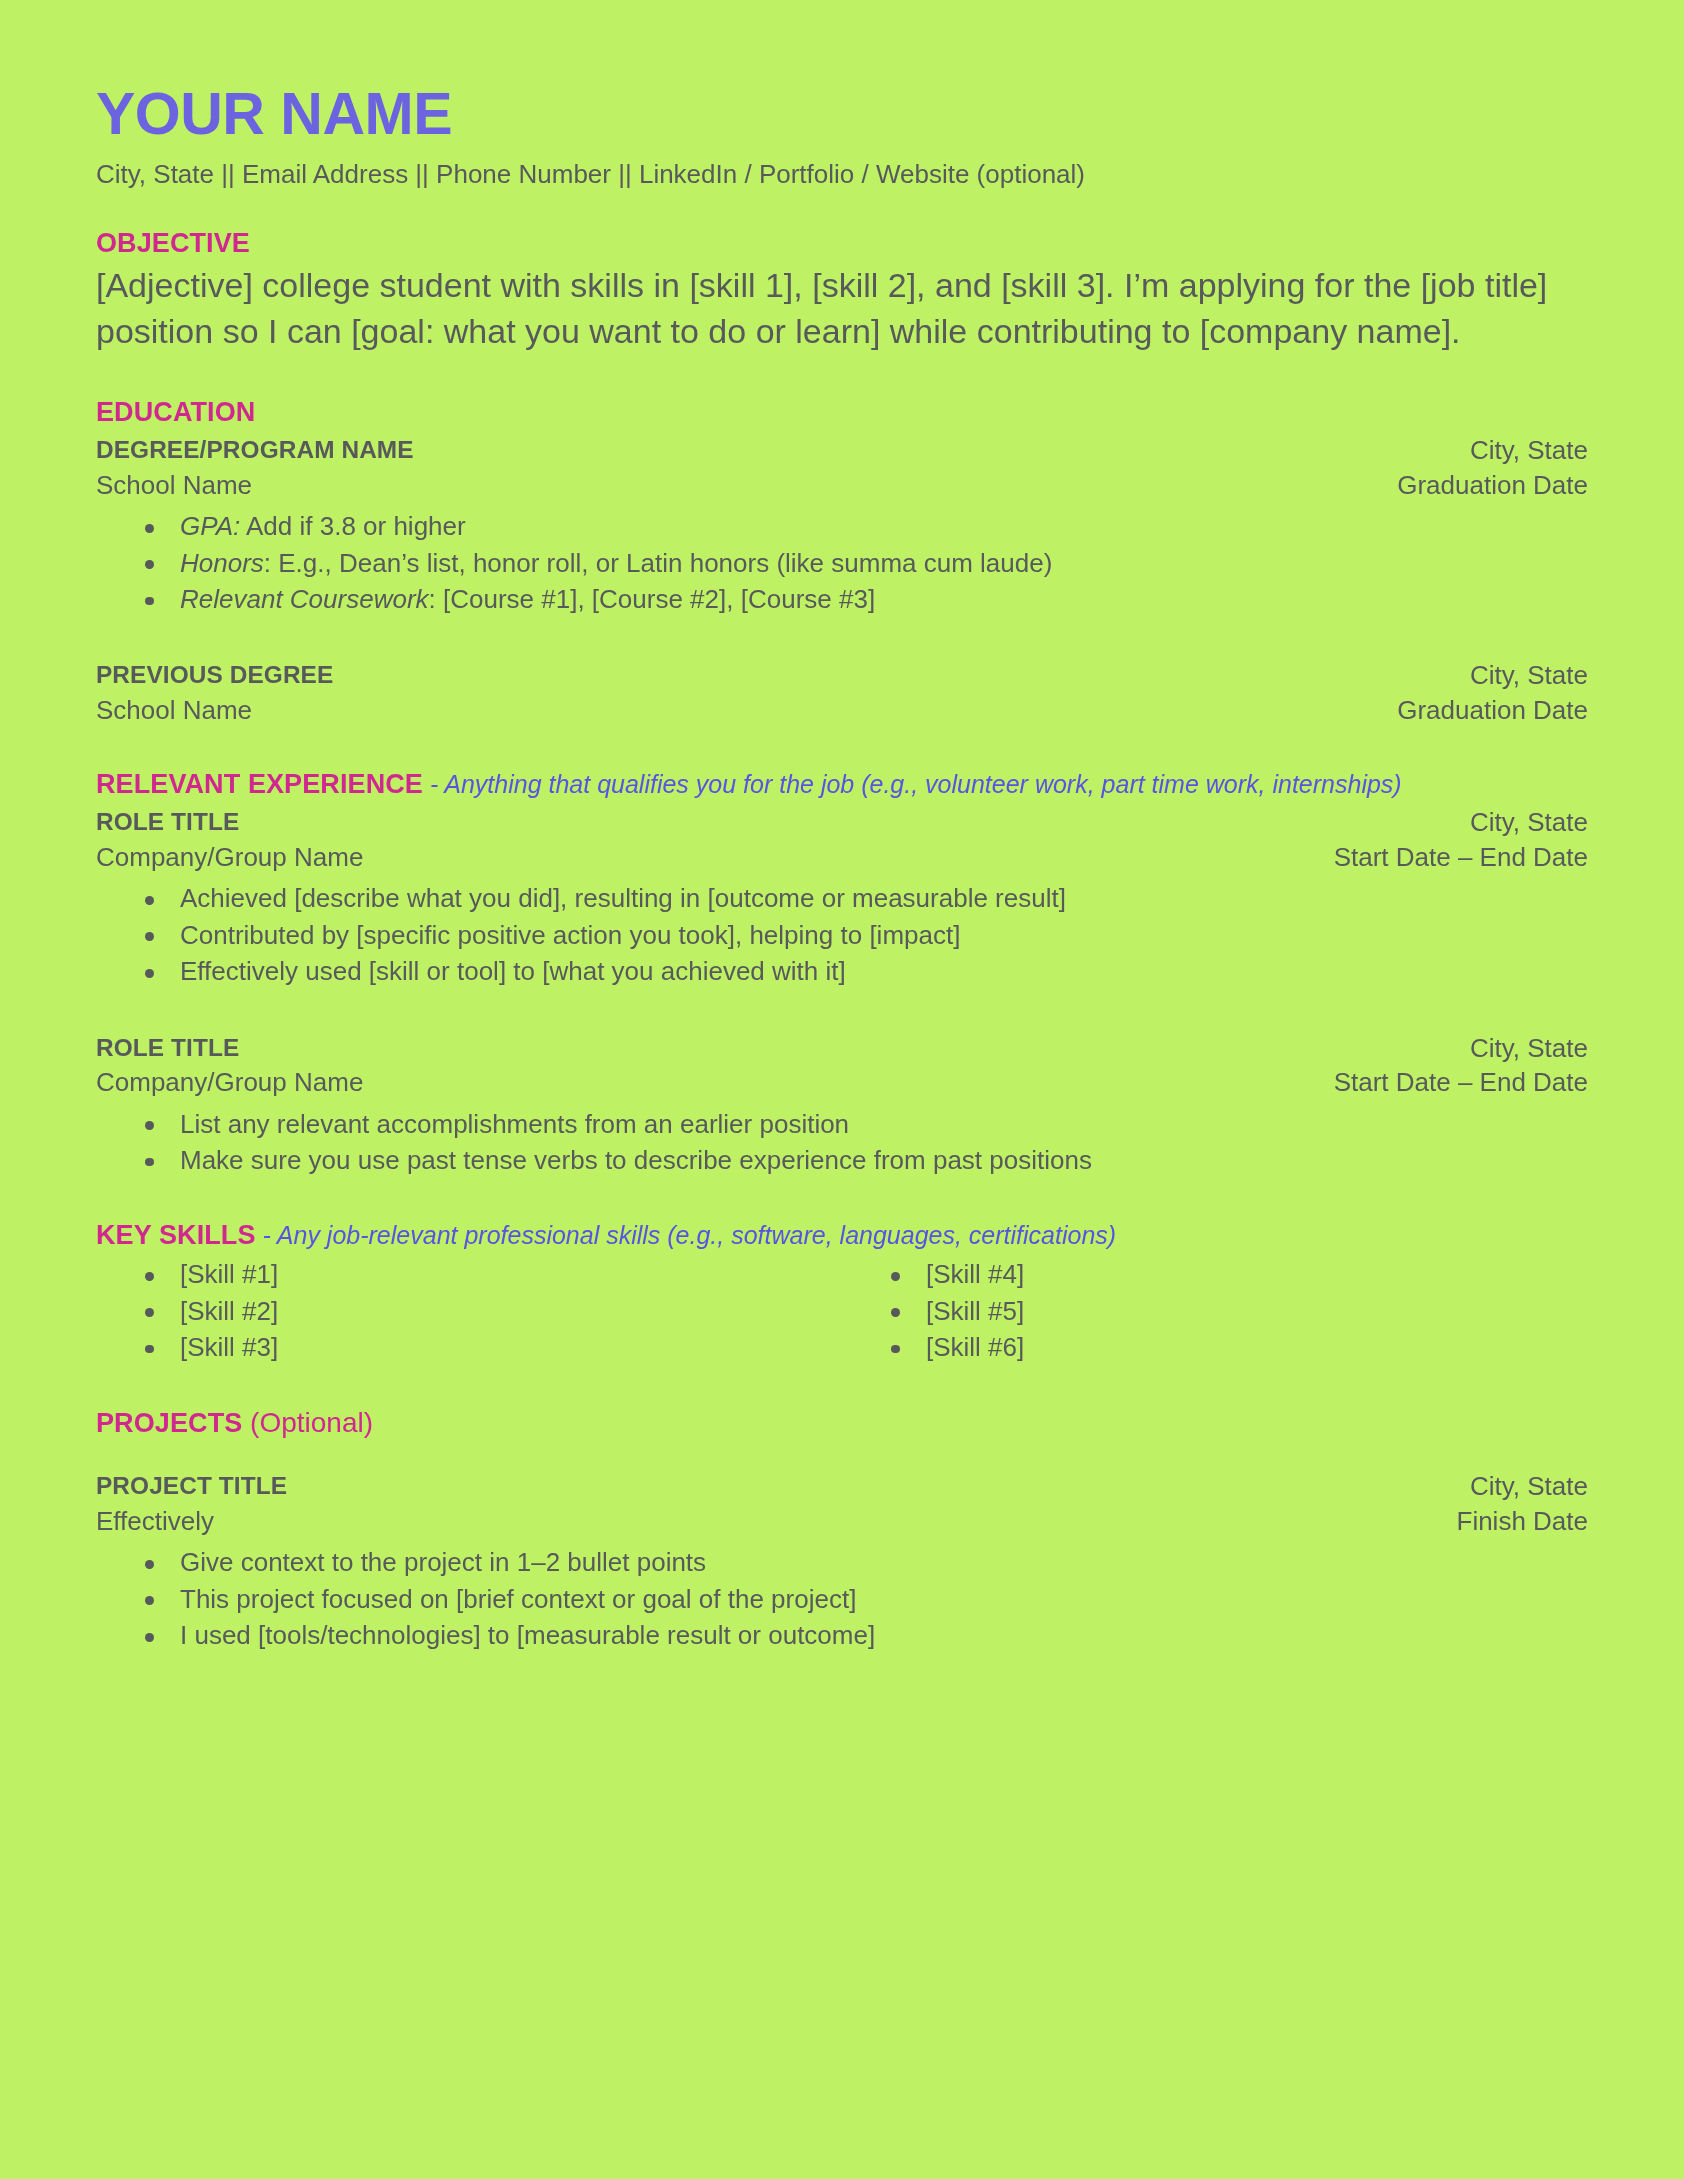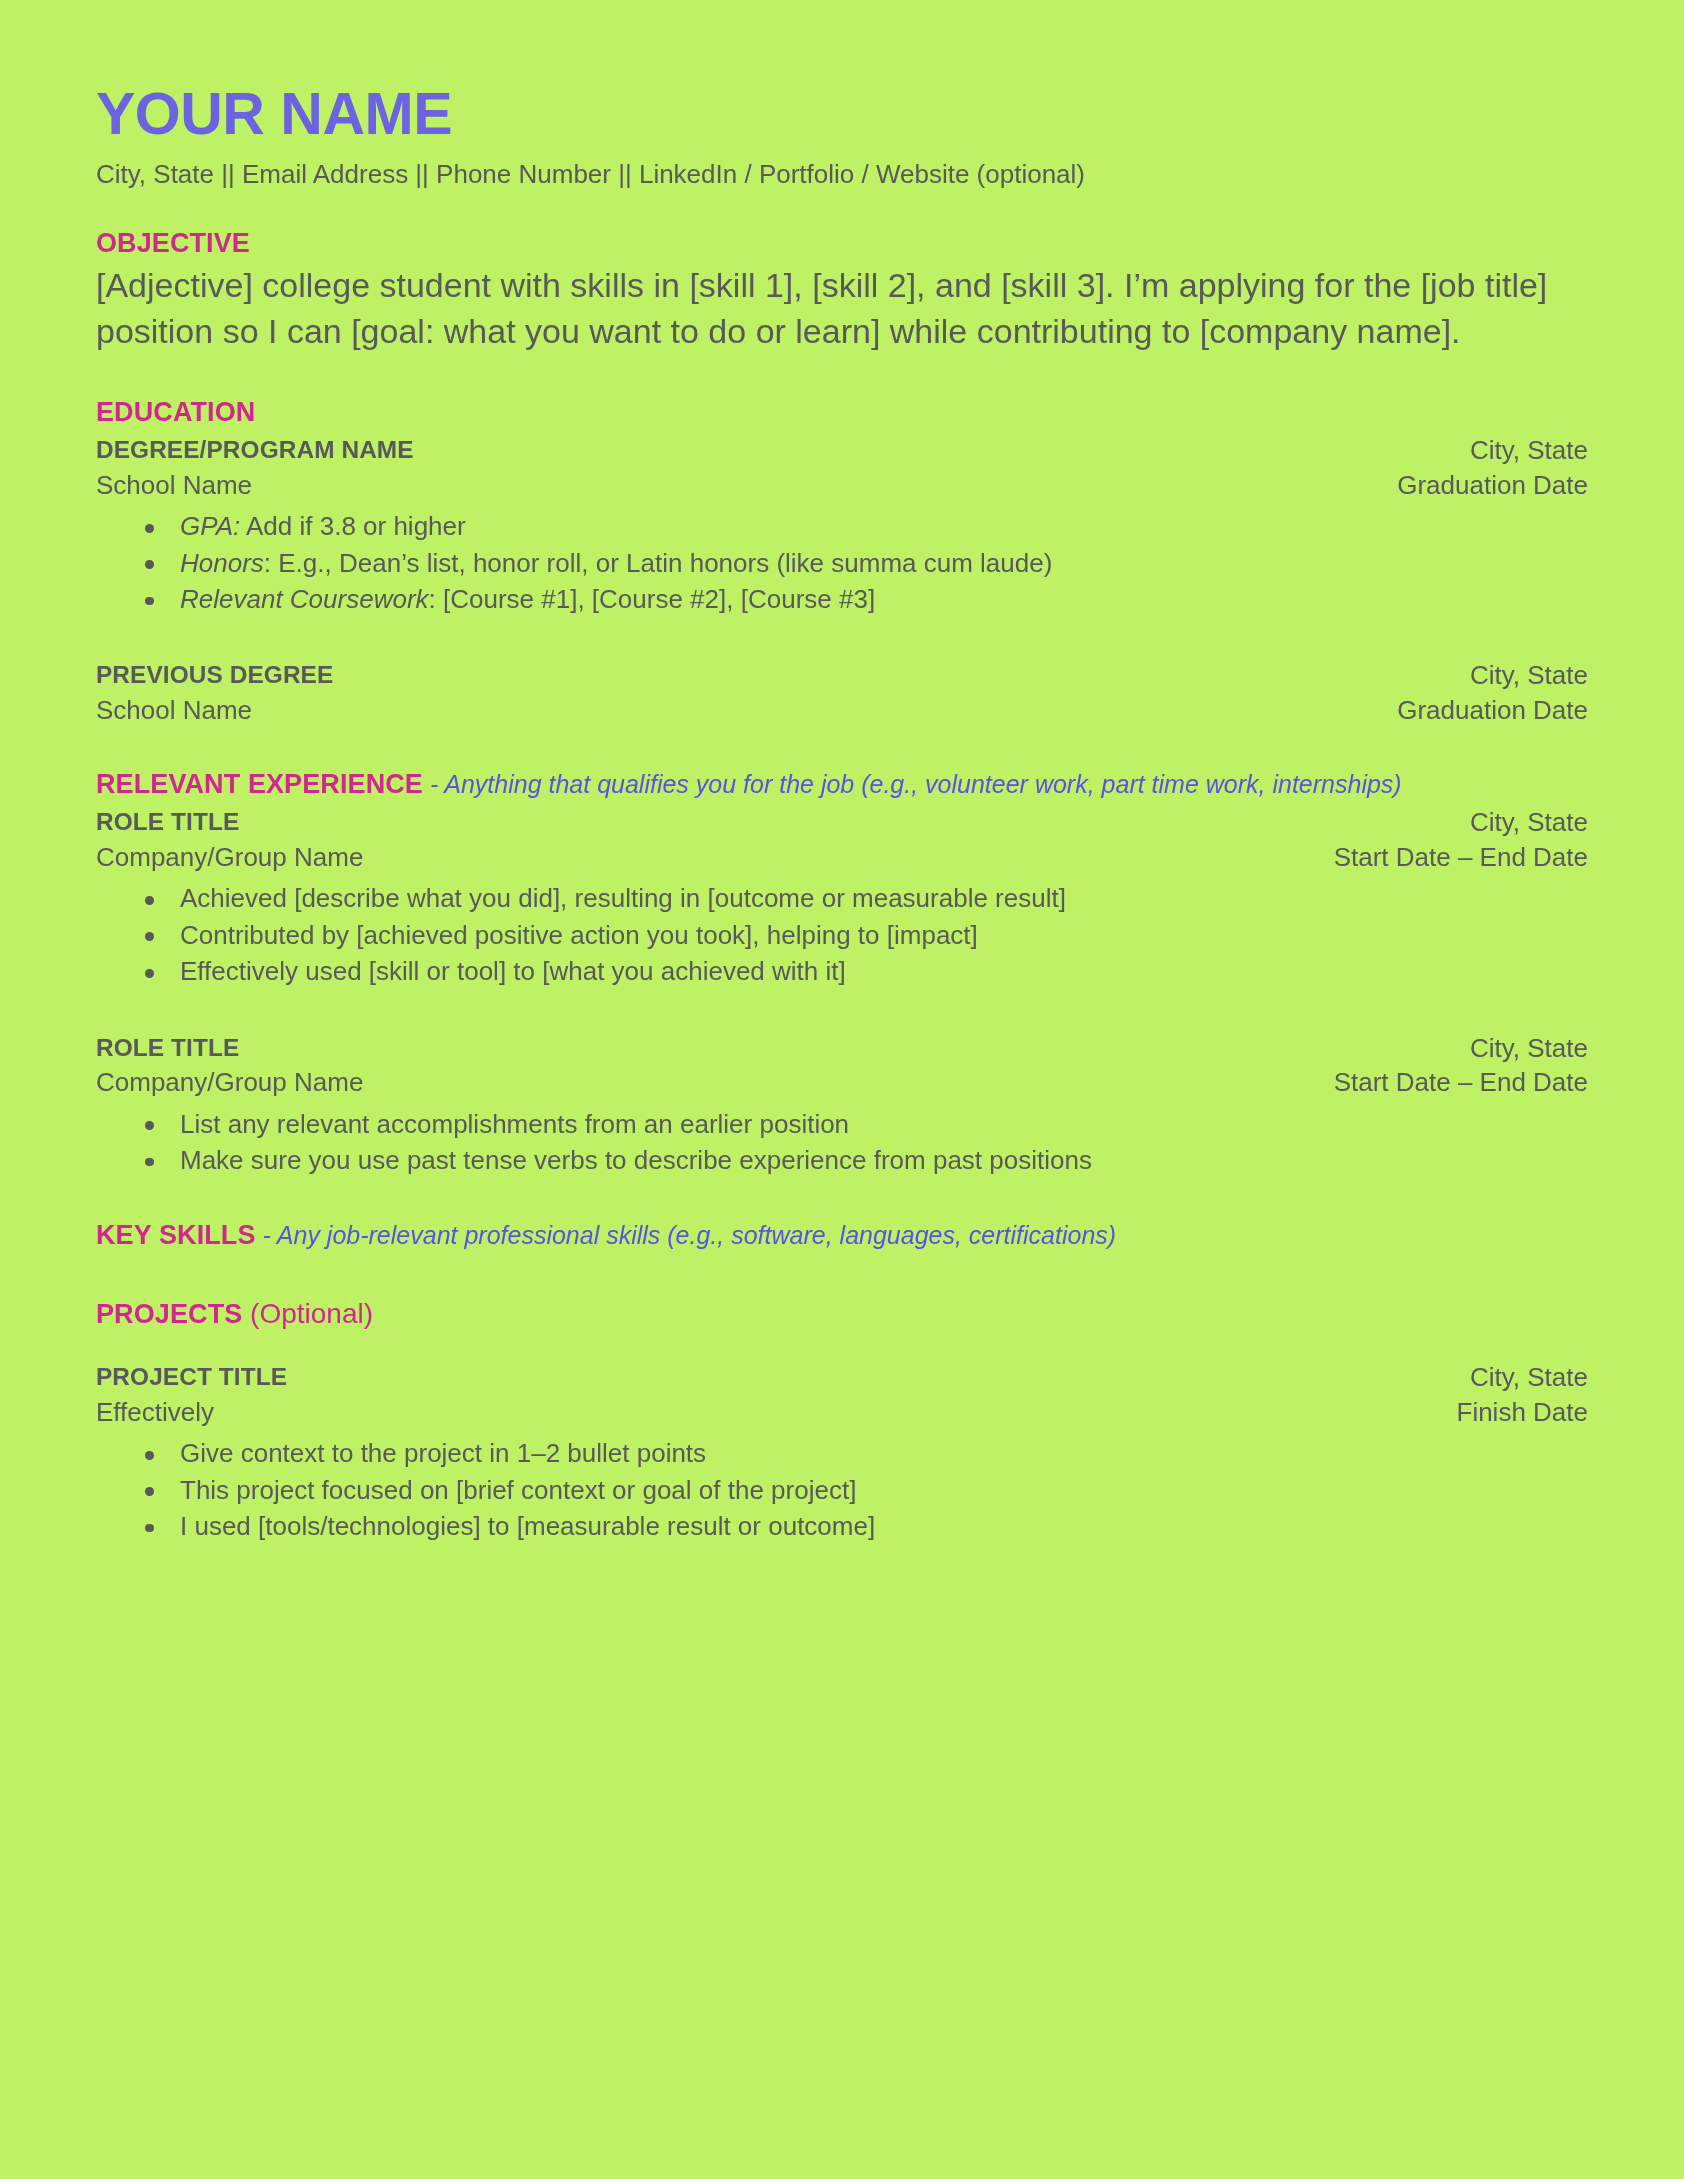--- a/index.html
+++ b/index.html
@@ -203,21 +203,21 @@
     <div class="row">
       <span class="left-bold">ROLE TITLE</span>
       <span class="right">City, State</span>
     </div>
     <div class="row">
       <span class="left-reg">Company/Group Name</span>
       <span class="right">Start Date – End Date</span>
     </div>
     <ul class="bullets">
       <li>Achieved [describe what you did], resulting in [outcome or measurable result]</li>
-      <li>Contributed by [achieved positive action you took], helping to [impact]</li>
+      <li>Contributed by [specific positive action you took], helping to [impact]</li>
       <li>Effectively used [skill or tool] to [what you achieved with it]</li>
     </ul>
   </div>
 
   <div class="gap-section"></div>
 
   <div class="entry">
     <div class="row">
       <span class="left-bold">ROLE TITLE</span>
       <span class="right">City, State</span>
@@ -231,20 +231,36 @@
       <li>Make sure you use past tense verbs to describe experience from past positions</li>
     </ul>
   </div>
 
   <div class="gap-section"></div>
 
   <div class="section-head">
     <span class="sh-title">KEY SKILLS</span><span class="sh-note"> - Any job-relevant professional skills (e.g., software, languages, certifications)</span>
   </div>
 
+  <div class="skills-wrap">
+    <div class="skills-col">
+      <ul class="bullets">
+        <li>[Skill #1]</li>
+        <li>[Skill #2]</li>
+        <li>[Skill #3]</li>
+      </ul>
+    </div>
+    <div class="skills-col">
+      <ul class="bullets">
+        <li>[Skill #4]</li>
+        <li>[Skill #5]</li>
+        <li>[Skill #6]</li>
+      </ul>
+    </div>
+  </div>
 
   <div class="gap-section"></div>
 
   <div class="section-head">
     <span class="sh-title">PROJECTS</span><span class="sh-optional"> (Optional)</span>
   </div>
 
   <div class="gap-small"></div>
 
   <div class="entry">

